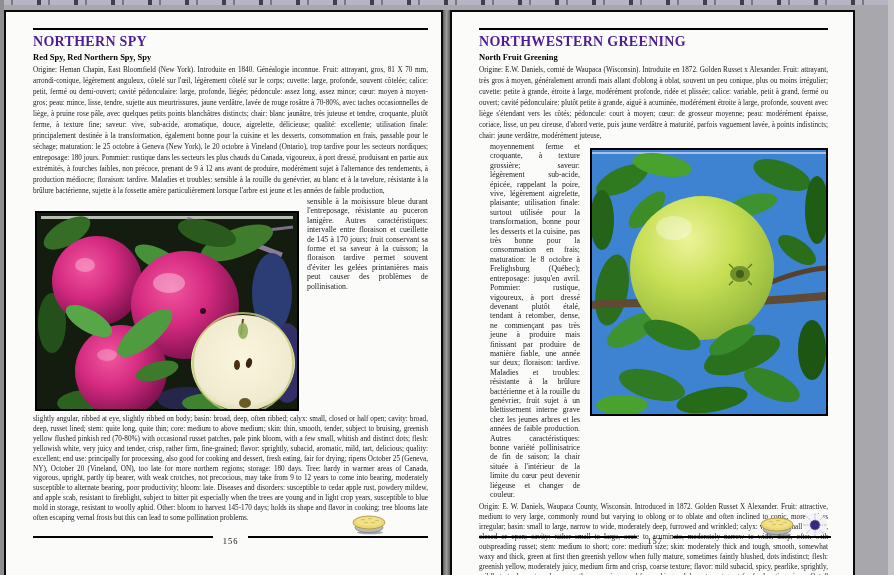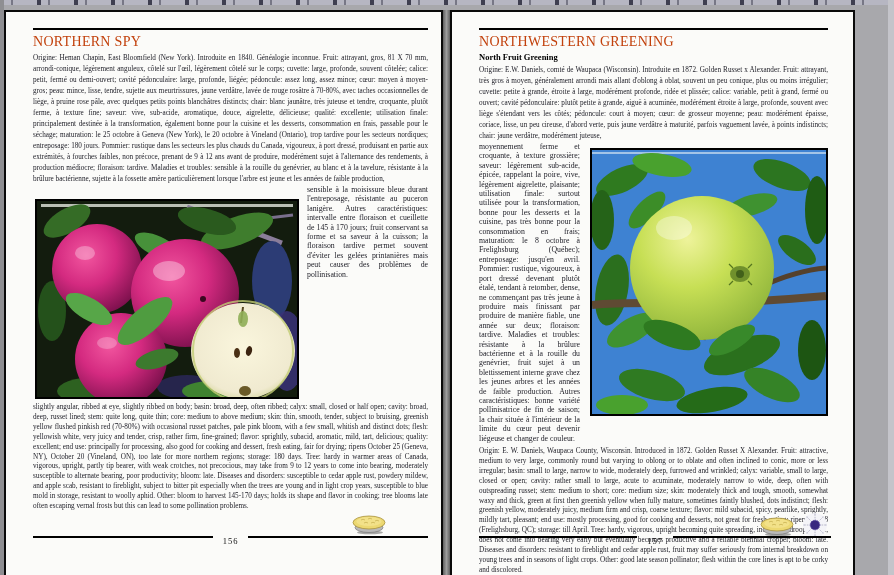--- a/index.html
+++ b/index.html
@@ -19,29 +19,29 @@
   .left-edge{position:absolute;left:0;top:0;bottom:0;width:4px;background:#8e8e92;}
   .right-edge{position:absolute;right:0;top:0;bottom:0;width:6px;background:#c4c4ca;}
   .gutter{position:absolute;left:443px;top:10px;bottom:0;width:7px;background:linear-gradient(90deg,#5f5f5f,#9d9d9d 50%,#5f5f5f);}
   .page{
     position:absolute;top:10px;bottom:0;background:var(--page-bg);
     border:2px solid #0a0a0a;border-bottom:none;box-sizing:border-box;
   }
   .page-left{left:4px;width:439px;padding:0 13px 0 27px;}
   .page-right{left:450px;width:405px;padding:0 25px 0 27px;}
   .rule-top{border-top:2px solid #000;margin-top:16px;height:0;}
-  h1{font-size:14px;font-weight:normal;margin:4px 0 0;letter-spacing:.3px;color:#c2410c;}
+  h1{font-size:14px;font-weight:bold;margin:4px 0 0;letter-spacing:.3px;color:#4c1d95;}
   h2{font-size:8.5px;font-weight:bold;margin:2px 0 3px;color:#000;}
   .body-fr{font-size:7.2px;line-height:11px;text-align:justify;margin:3px 0 0;}
   .body-en{font-size:7.2px;line-height:9.9px;text-align:justify;margin:4px 0 0;}
   .media-row{display:flex;align-items:flex-start;}
   .photo{border:2px solid #000;flex:none;line-height:0;background:#000;}
   .photo-left{margin:14px 0 0 2px;}
   .photo-right{margin-top:6px;}
-  .side-col{flex:1;font-size:7.8px;line-height:9.4px;text-align:justify;}
+  .side-col{flex:1;font-size:7.8px;line-height:9.4px;text-align:justify;margin-left:11px;}
   .side-col.after{margin-left:8px;}
   .side-col.before{margin-right:10px;}
   .side-col p{margin:0;}
   .side-col .caption{margin-top:52px;}
   .pie-left{position:absolute;top:500px;right:54px;line-height:0;}
   .icons-right{position:absolute;top:500px;right:25px;display:flex;align-items:center;gap:7px;line-height:0;}
   .pagenum{position:absolute;top:524px;display:flex;font-size:8.5px;letter-spacing:1px;color:#111;}
   .page-left .pagenum{left:27px;right:13px;}
   .page-right .pagenum{left:27px;right:22px;}
   .pagenum .pline{flex:1;border-top:2px solid #000;height:0;}
@@ -51,20 +51,21 @@
 <body>
 
 <div class="toolbar"></div>
 <div class="left-edge"></div>
 <div class="right-edge"></div>
 <div class="gutter"></div>
 
 <div class="page page-left">
   <div class="rule-top"></div>
   <h1>NORTHERN SPY</h1>
+  <h2>Red Spy, Red Northern Spy, Spy</h2>
   <p class="body-fr">Origine: Heman Chapin, East Bloomfield (New York). Introduite en 1840. Généalogie inconnue. Fruit: attrayant, gros, 81 X 70 mm, arrondi-conique, légèrement anguleux, côtelé sur l'œil, légèrement côtelé sur le corps; cuvette: large, profonde, souvent côtelée; calice: petit, fermé ou demi-ouvert; cavité pédonculaire: large, profonde, liégée; pédoncule: assez long, assez mince; cœur: moyen à moyen-gros; peau: mince, lisse, tendre, sujette aux meurtrissures, jaune verdâtre, lavée de rouge rosâtre à 70-80%, avec taches occasionnelles de liège, à pruine rose pâle, avec quelques petits points blanchâtres distincts; chair: blanc jaunâtre, très juteuse et tendre, croquante, plutôt ferme, à texture fine; saveur: vive, sub-acide, aromatique, douce, aigrelette, délicieuse; qualité: excellente; utilisation finale: principalement destinée à la transformation, également bonne pour la cuisine et les desserts, consommation en frais, passable pour le séchage; maturation: le 25 octobre à Geneva (New York), le 20 octobre à Vineland (Ontario), trop tardive pour les secteurs nordiques; entreposage: 180 jours. Pommier: rustique dans les secteurs les plus chauds du Canada, vigoureux, à port dressé, produisant en partie aux extrémités, à fourches faibles, non précoce, prenant de 9 à 12 ans avant de produire, modérément sujet à l'alternance des rendements, à production médiocre; floraison: tardive. Maladies et troubles: sensible à la rouille du genévrier, au blanc et à la tavelure, résistante à la brûlure bactérienne, sujette à la fossette amère particulièrement lorsque l'arbre est jeune et les années de faible production,</p>
 
   <div class="media-row">
     <div class="photo photo-left" title="Cluster of deep red Northern Spy apples on the tree with green leaves and a cut apple half showing white flesh">
       <svg width="260" height="196" viewBox="0 0 260 196">
         <defs>
           <radialGradient id="apl" cx="38%" cy="35%" r="75%">
             <stop offset="0%" stop-color="#f2569f"></stop>
               <stop offset="45%" stop-color="#d42a80"></stop>
               <stop offset="100%" stop-color="#6e0c44"></stop>

